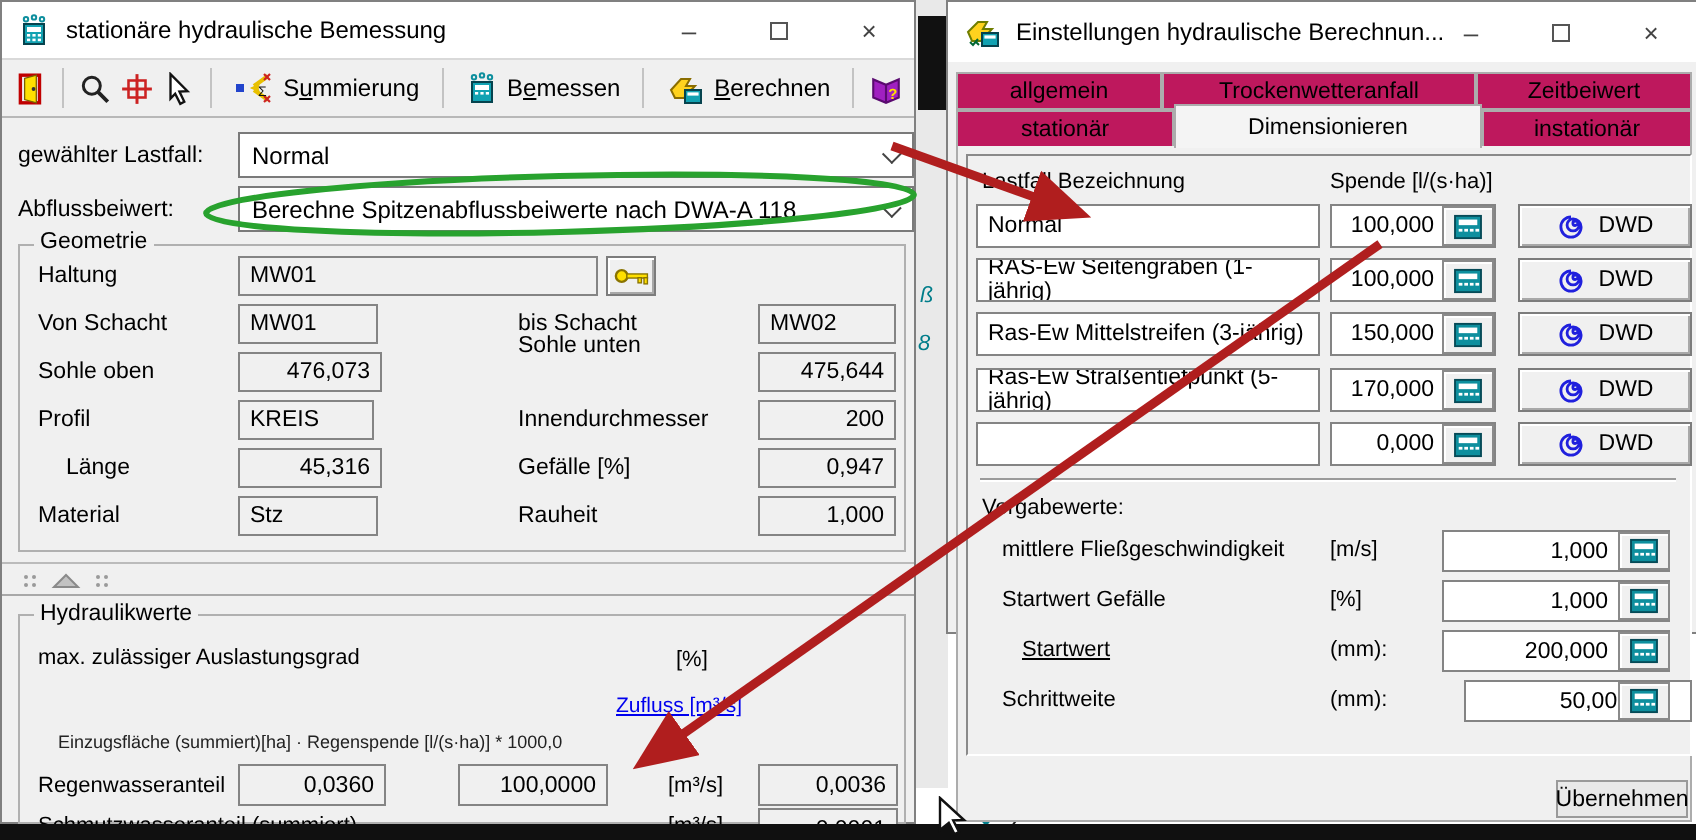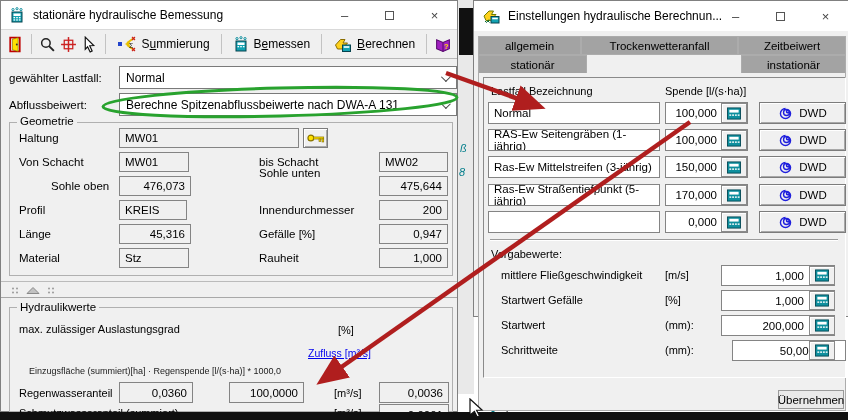--- a/index.html
+++ b/index.html
@@ -40,21 +40,21 @@
     align-items:center; padding:0 5px; font-size:11.5px; overflow:hidden; }
   .fld.white { background:#fff; }
   .fld.num { justify-content:flex-end; }
   .grp { position:absolute; border:1px solid #b0b0b0; }
   .legend { position:absolute; background:#f0f0f0; padding:0 3px; font-size:11.5px; }
   .calcbtn { position:absolute; top:1px; bottom:1px; right:1px; width:26px; background:#f0f0f0;
     border:1px solid #8a8a8a; box-shadow:inset 1px 1px 0 #fff; display:flex; align-items:center; justify-content:center; }
   .link { color:#0000ee; text-decoration:underline; font-size:10.5px; }
 
   
-  .tab { position:absolute; background:#a3a3a3; border:1px solid #acacac; display:flex;
+  .tab { position:absolute; background:#be185d; border:1px solid #acacac; display:flex;
     align-items:center; justify-content:center; font-size:11.5px; }
   .tab.active { background:#f4f4f4; border-bottom:none; z-index:3; }
   .pane { position:absolute; background:#f0f0f0; border:1px solid #acacac; border-top:none; }
   .sunken { position:absolute; background:#f0f0f0; border-top:1px solid #8a8a8a; border-left:1px solid #8a8a8a;
     border-right:1px solid #fff; border-bottom:1px solid #fff; }
   .btn3d { position:absolute; background:#f0f0f0; border:1px solid #7c7c7c;
     box-shadow:inset 1px 1px 0 #fff, inset -1px -1px 0 #a8a8a8;
     display:flex; align-items:center; justify-content:center; gap:6px; font-size:11.5px; }
   .pushbtn { position:absolute; background:#e9e9e9; border:1px solid #9a9a9a;
     display:flex; align-items:center; justify-content:center; font-size:11.5px; }
@@ -191,21 +191,21 @@
       </div>
     </div>
 
     <div class="lbl" style="left:8px;top:71px;">gewählter Lastfall:</div>
     <div class="combo" style="left:118px;top:65px;width:338px;height:23px;">
       <span>Normal</span>
         <span class="chev"></span>
     </div>
     <div class="lbl" style="left:8px;top:98px;">Abflussbeiwert:</div>
     <div class="combo" style="left:118px;top:92px;width:338px;height:23px;">
-      <span>Berechne Spitzenabflussbeiwerte nach DWA-A 131</span>
+      <span>Berechne Spitzenabflussbeiwerte nach DWA-A 118</span>
         <span class="chev"></span>
     </div>
 
     <div class="grp" style="left:8px;top:121px;width:444px;height:154px;"></div>
     <div class="legend" style="left:16px;top:114px;">Geometrie</div>
 
     <div class="lbl" style="left:18px;top:131px;">Haltung</div>
     <div class="fld" style="left:118px;top:127px;width:180px;height:20px;">MW01</div>
     <div class="btn3d" style="left:302px;top:127px;width:25px;height:20px;">
       <svg width="20" height="12" viewBox="0 0 22 14">
@@ -214,31 +214,31 @@
         <rect x="14.5" y="8" width="2" height="3" fill="#ffe000" stroke="#8a7400" stroke-width="0.8"></rect>
         <rect x="18" y="8" width="2" height="3.6" fill="#ffe000" stroke="#8a7400" stroke-width="0.8"></rect>
       </svg>
     </div>
 
     <div class="lbl" style="left:18px;top:155px;">Von Schacht</div>
     <div class="fld" style="left:118px;top:151px;width:70px;height:20px;">MW01</div>
     <div class="lbl" style="left:258px;top:155px;">bis Schacht</div>
     <div class="fld" style="left:378px;top:151px;width:69px;height:20px;">MW02</div>
 
-    <div class="lbl" style="left:18px;top:179px;margin-left:32px;">Sohle oben</div>
+    <div class="lbl" style="left:18px;top:179px;">Sohle oben</div>
     <div class="fld num" style="left:118px;top:175px;width:72px;height:20px;">476,073</div>
     <div class="lbl" style="left:258px;top:166px;">Sohle unten</div>
     <div class="fld num" style="left:378px;top:175px;width:69px;height:20px;">475,644</div>
 
     <div class="lbl" style="left:18px;top:203px;">Profil</div>
     <div class="fld" style="left:118px;top:199px;width:68px;height:20px;">KREIS</div>
     <div class="lbl" style="left:258px;top:203px;">Innendurchmesser</div>
     <div class="fld num" style="left:378px;top:199px;width:69px;height:20px;">200</div>
 
-    <div class="lbl" style="left:18px;top:227px;">Länge</div>
+    <div class="lbl" style="left:32px;top:227px;">Länge</div>
     <div class="fld num" style="left:118px;top:223px;width:72px;height:20px;">45,316</div>
     <div class="lbl" style="left:258px;top:227px;">Gefälle [%]</div>
     <div class="fld num" style="left:378px;top:223px;width:69px;height:20px;">0,947</div>
 
     <div class="lbl" style="left:18px;top:251px;text-align:right;">Material</div>
     <div class="fld" style="left:118px;top:247px;width:70px;height:20px;">Stz</div>
     <div class="lbl" style="left:258px;top:251px;">Rauheit</div>
     <div class="fld num" style="left:378px;top:247px;width:69px;height:20px;">1,000</div>
 
     <div class="abs" style="left:0;top:280px;width:456px;height:17px;background:#f0f0f0;border-top:1px solid #bbb;border-bottom:1px solid #a8a8a8;">
@@ -293,20 +293,21 @@
             <span></span>
           </div>
         <div class="win-btn" style="height:30px;">×</div>
       </div>
     </div>
 
     <div class="tab" style="left:4px;top:35px;width:103px;height:19px;">allgemein</div>
     <div class="tab" style="left:264px;top:35px;width:108px;height:19px;">Zeitbeiwert</div>
     <div class="tab" style="left:107px;top:35px;width:157px;height:19px;">Trockenwetteranfall</div>
     <div class="tab" style="left:4px;top:54px;width:109px;height:19px;">stationär</div>
+    <div class="tab active" style="left:113px;top:51px;width:154px;height:22px;">Dimensionieren</div>
     <div class="tab" style="left:267px;top:54px;width:105px;height:19px;">instationär</div>
 
     <div class="pane" style="left:4px;top:72px;width:368px;height:338px;"></div>
     <div class="sunken" style="left:9px;top:76px;width:363px;height:301px;"></div>
 
     <div class="lbl" style="left:17px;top:84px;font-size:11px;">Lastfall Bezeichnung</div>
     <div class="lbl" style="left:191px;top:84px;font-size:11px;">Spende [l/(s·ha)]</div>
 
     <div class="fld white" style="left:14px;top:101px;width:172px;height:22px;">Normal</div>
     <div class="fld white num" style="left:191px;top:101px;width:83px;height:22px;padding-right:30px;">100,000</div>
@@ -442,21 +443,21 @@
           <rect x="3" y="3" width="10" height="3" fill="#fff"></rect>
           <g fill="#fff">
             <rect x="3" y="8" width="2" height="1.5"></rect>
             <rect x="6" y="8" width="2" height="1.5"></rect>
             <rect x="9" y="8" width="2" height="1.5"></rect>
             <rect x="12" y="8" width="2" height="1.5"></rect>
           </g>
         </svg>
       </span>
 
-    <div class="lbl" style="left:27px;top:318px;font-size:11px;">Startwert</div>
+    <div class="lbl" style="left:37px;top:318px;font-size:11px;text-decoration:underline;">Startwert</div>
     <div class="lbl" style="left:191px;top:318px;font-size:11px;">(mm):</div>
     <div class="fld white num" style="left:247px;top:314px;width:114px;height:21px;padding-right:30px;">200,000</div>
     <span class="calcbtn" style="left:335px;top:315px;height:19px;right:auto;">
         <svg width="16" height="13" viewBox="0 0 16 14">
           <rect x="1" y="1" width="14" height="12" fill="#0e8f9e" stroke="#064a57"></rect>
           <rect x="3" y="3" width="10" height="3" fill="#fff"></rect>
           <g fill="#fff">
             <rect x="3" y="8" width="2" height="1.5"></rect>
             <rect x="6" y="8" width="2" height="1.5"></rect>
             <rect x="9" y="8" width="2" height="1.5"></rect>

